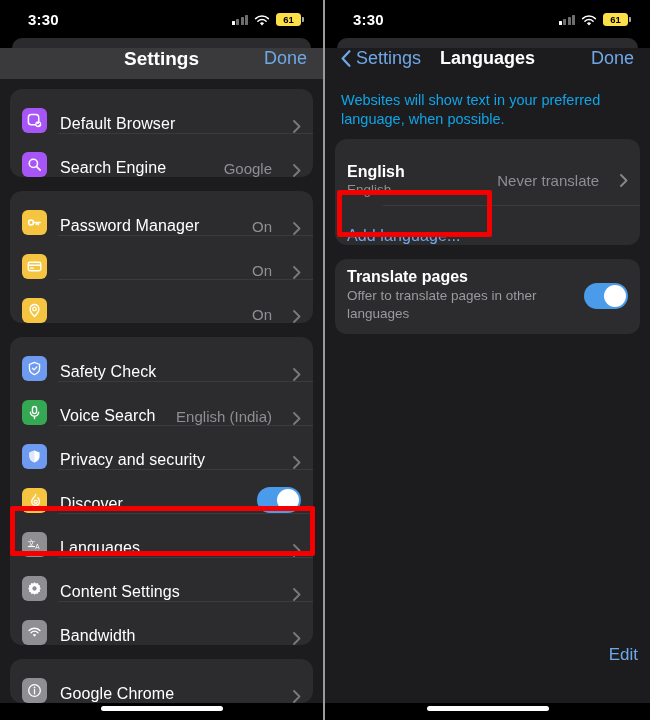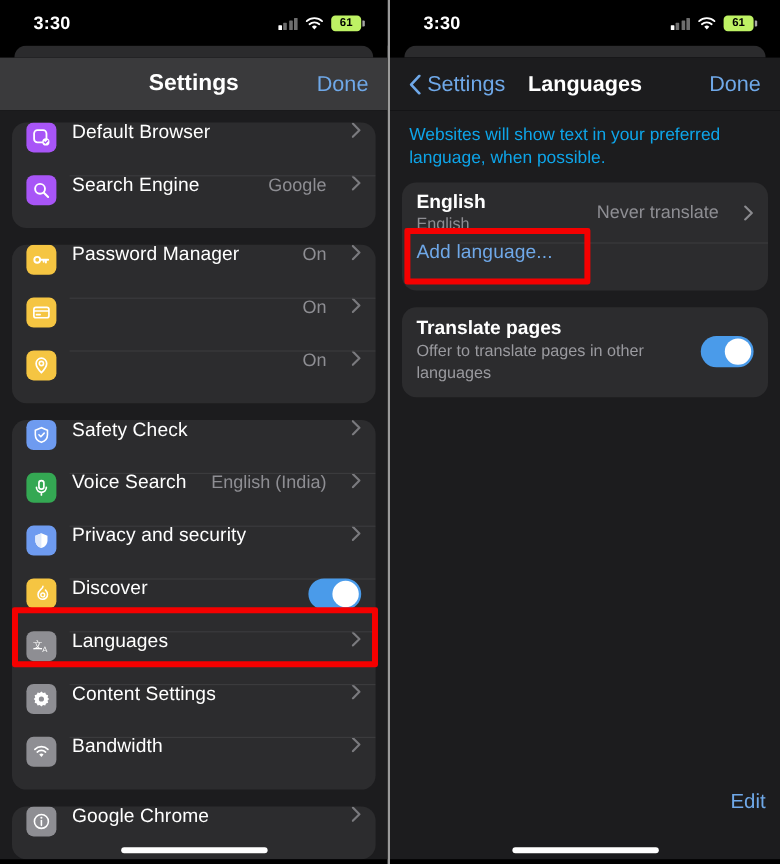--- a/index.html
+++ b/index.html
@@ -32,36 +32,36 @@
   .sb-right { margin-left: auto; display: flex; align-items: center; gap: 6px; }
   .sig { display: flex; align-items: flex-end; gap: 1.5px; height: 11px; }
   .sig i { display:block; width: 3px; background:#fff; border-radius:.5px; }
   .sig i:nth-child(1){height:4px;}
   .sig i:nth-child(2){height:6px; background:#6e6e6e;}
   .sig i:nth-child(3){height:8px; background:#6e6e6e;}
   .sig i:nth-child(4){height:10px; background:#6e6e6e;}
   .wifi { width: 16px; height: 12px; position: relative; }
   .batt {
     position: relative; width: 25px; height: 13px;
-    border-radius: 3.5px; background: #bef264; color: #000;
+    border-radius: 3.5px; background: #fde047; color: #000;
     font-size: 9.5px; font-weight: 700; line-height: 13px; text-align: center;
   }
   .batt::after{
     content:''; position:absolute; right:-3px; top:4px; width:2px; height:5px;
     background:#fff; border-radius:0 1px 1px 0; opacity:.65;
   }
 
   
   .sheet-peek {
     height: 10px; background:#2b2b2d;
     border-radius: 12px 12px 0 0; margin: 0 12px;
   }
   .navbar {
-    height: 44px; background:#3a3a3c;
-    display:flex; align-items:center; position:relative;
+    height: 31px; background:#3a3a3c;
+    display:flex; align-items:flex-start; position:relative;
     padding: 0 16px;
   }
   .navbar .title {
     position:absolute; left:0; right:0; text-align:center;
     font-size:19px; font-weight:700; color:#fff; pointer-events:none;
   }
   .navbar.sub { background:#1c1c1e; }
   .navbar.sub .title { font-size:18px; }
   .nav-done {
     margin-left:auto; font-size:18px; color:#6fa8e8; position:relative; z-index:2;
@@ -77,21 +77,21 @@
   .body {
     background:#1c1c1e; height: calc(720px - 38px - 10px - 48px);
     padding: 0 10px; position:relative; overflow:hidden;
   }
   .body.left { padding-top: 10px; }
 
   .group {
     background:#2c2c2e; border-radius:12px; overflow:hidden; margin-bottom:14px;
   }
   .row {
-    display:flex; align-items:flex-start; gap:13px;
+    display:flex; align-items:flex-end; gap:13px;
     padding: 0 12px; height: 44px; position:relative; cursor:pointer;
   }
   .row + .row::before{
     content:''; position:absolute; left:48px; right:0; top:0; height:1px;
     background:#3b3b3d;
   }
   .ico {
     width:25px; height:25px; border-radius:6px; flex:0 0 25px;
     display:flex; align-items:center; justify-content:center;
   }
@@ -112,21 +112,21 @@
     content:''; position:absolute; top:2px; left:20px; width:22px; height:22px;
     border-radius:50%; background:#fff;
   }
 
   
   .footnote {
     font-size:14.5px; color:#0ea5e9; line-height:1.32;
     padding: 12px 6px 10px 6px;
   }
   .row.two {
-    height:auto; padding-top:8px; padding-bottom:8px; align-items:flex-start;
+    height:auto; padding-top:24px; padding-bottom:8px; align-items:flex-start;
   }
   .row.two .txt { display:flex; flex-direction:column; gap:1px; }
   .row.two .t1 { font-size:16px; color:#fff; font-weight:600; }
   .row.two .t2 { font-size:13.5px; color:#8e8e93; }
   .row.two .value { align-self:center; }
   .row.two .chev { align-self:center; }
   .row.link { height:40px; }
   .row.link .label { color:#6fa8e8; }
   .row.big { padding-top:9px; padding-bottom:10px; height:auto; align-items:flex-start; }
   .row.big .t1 { font-size:16px; color:#fff; font-weight:600; }

